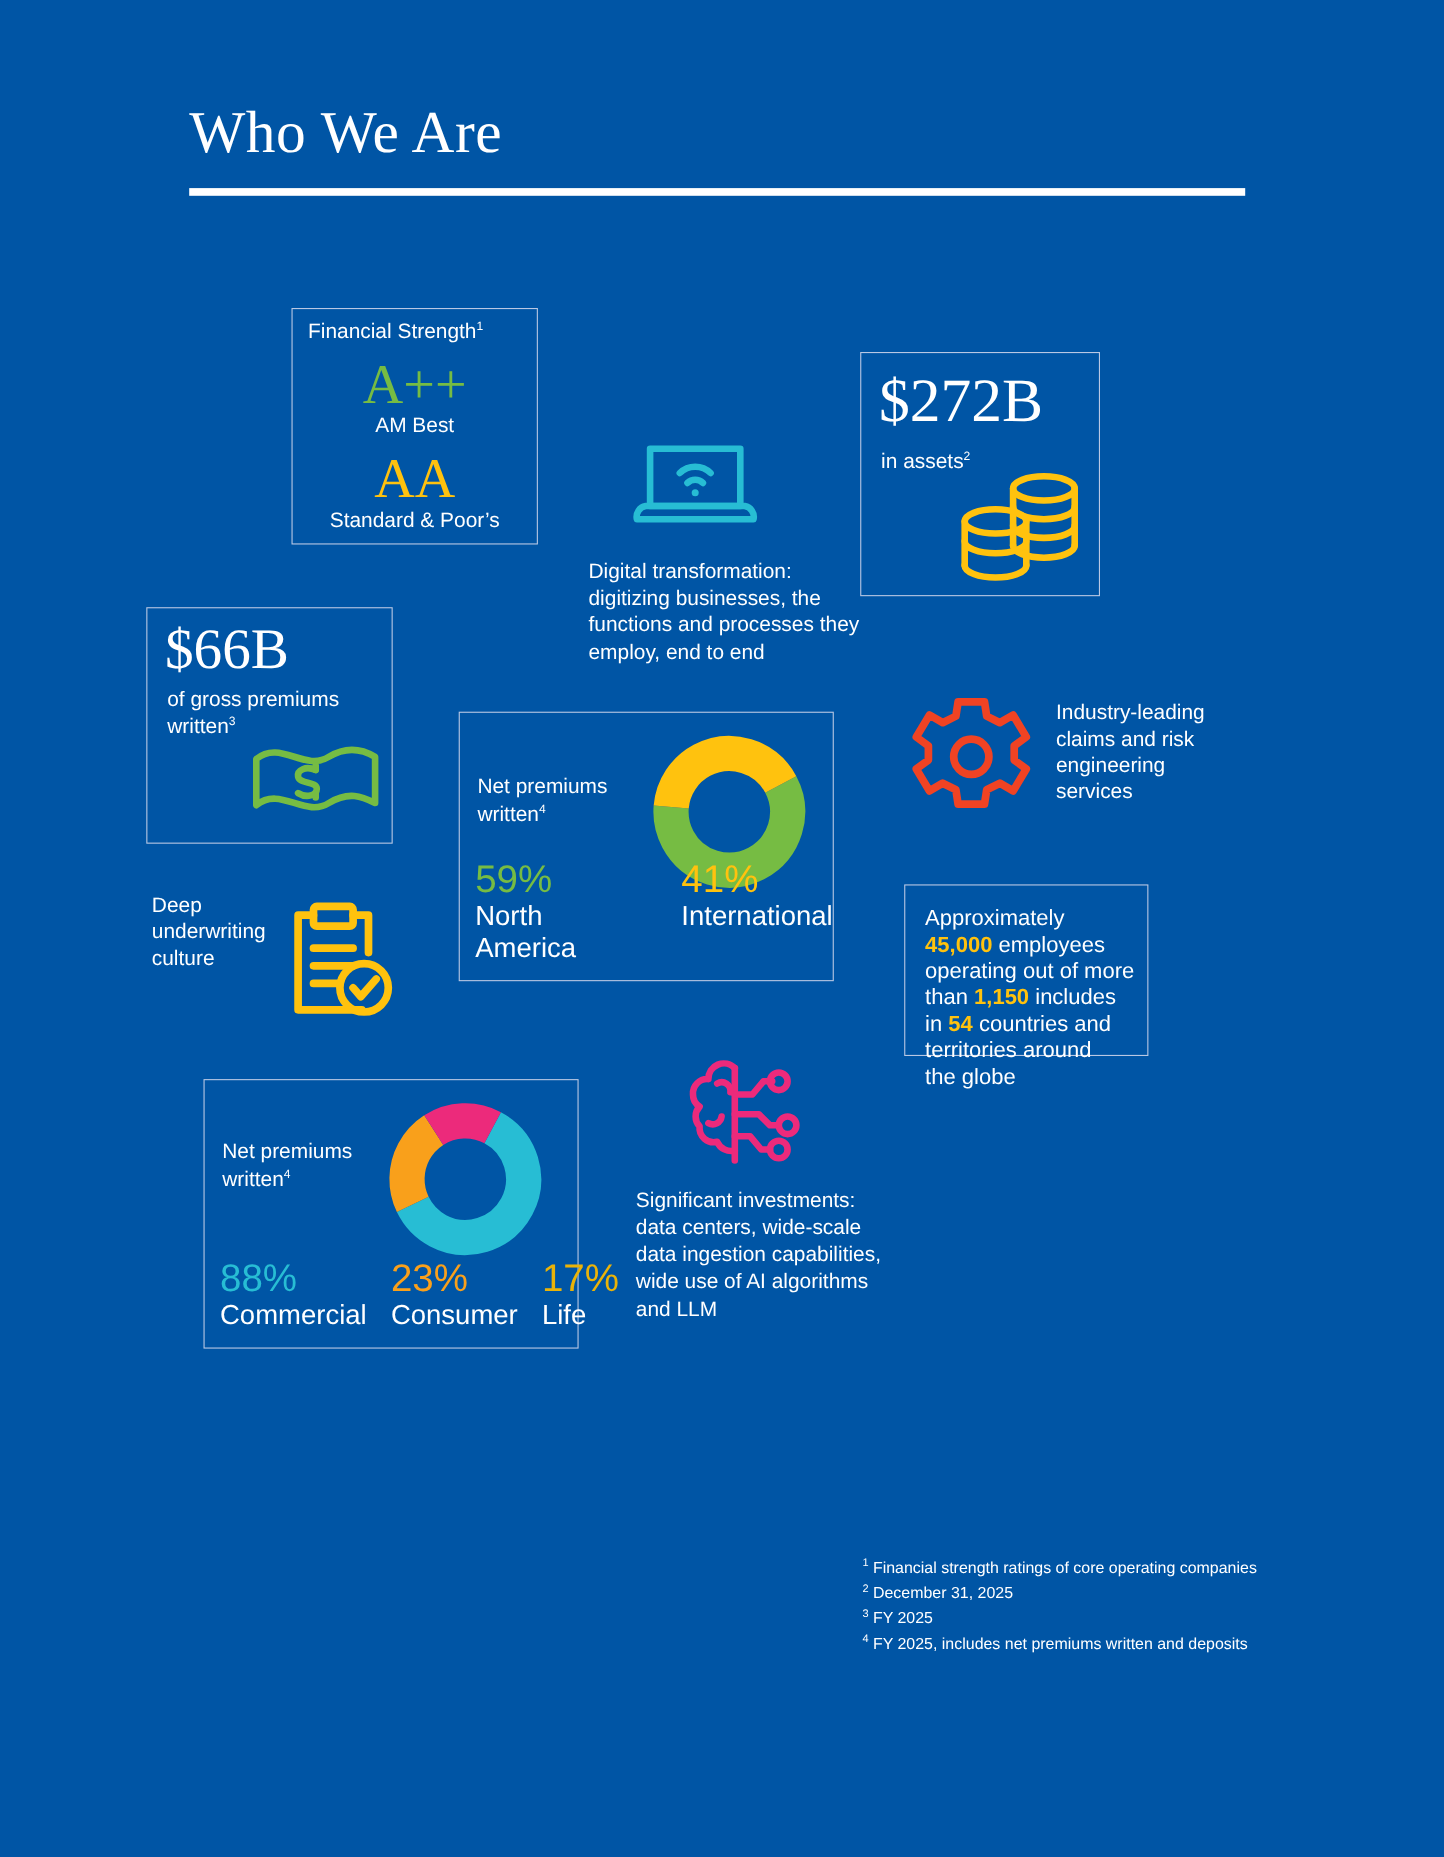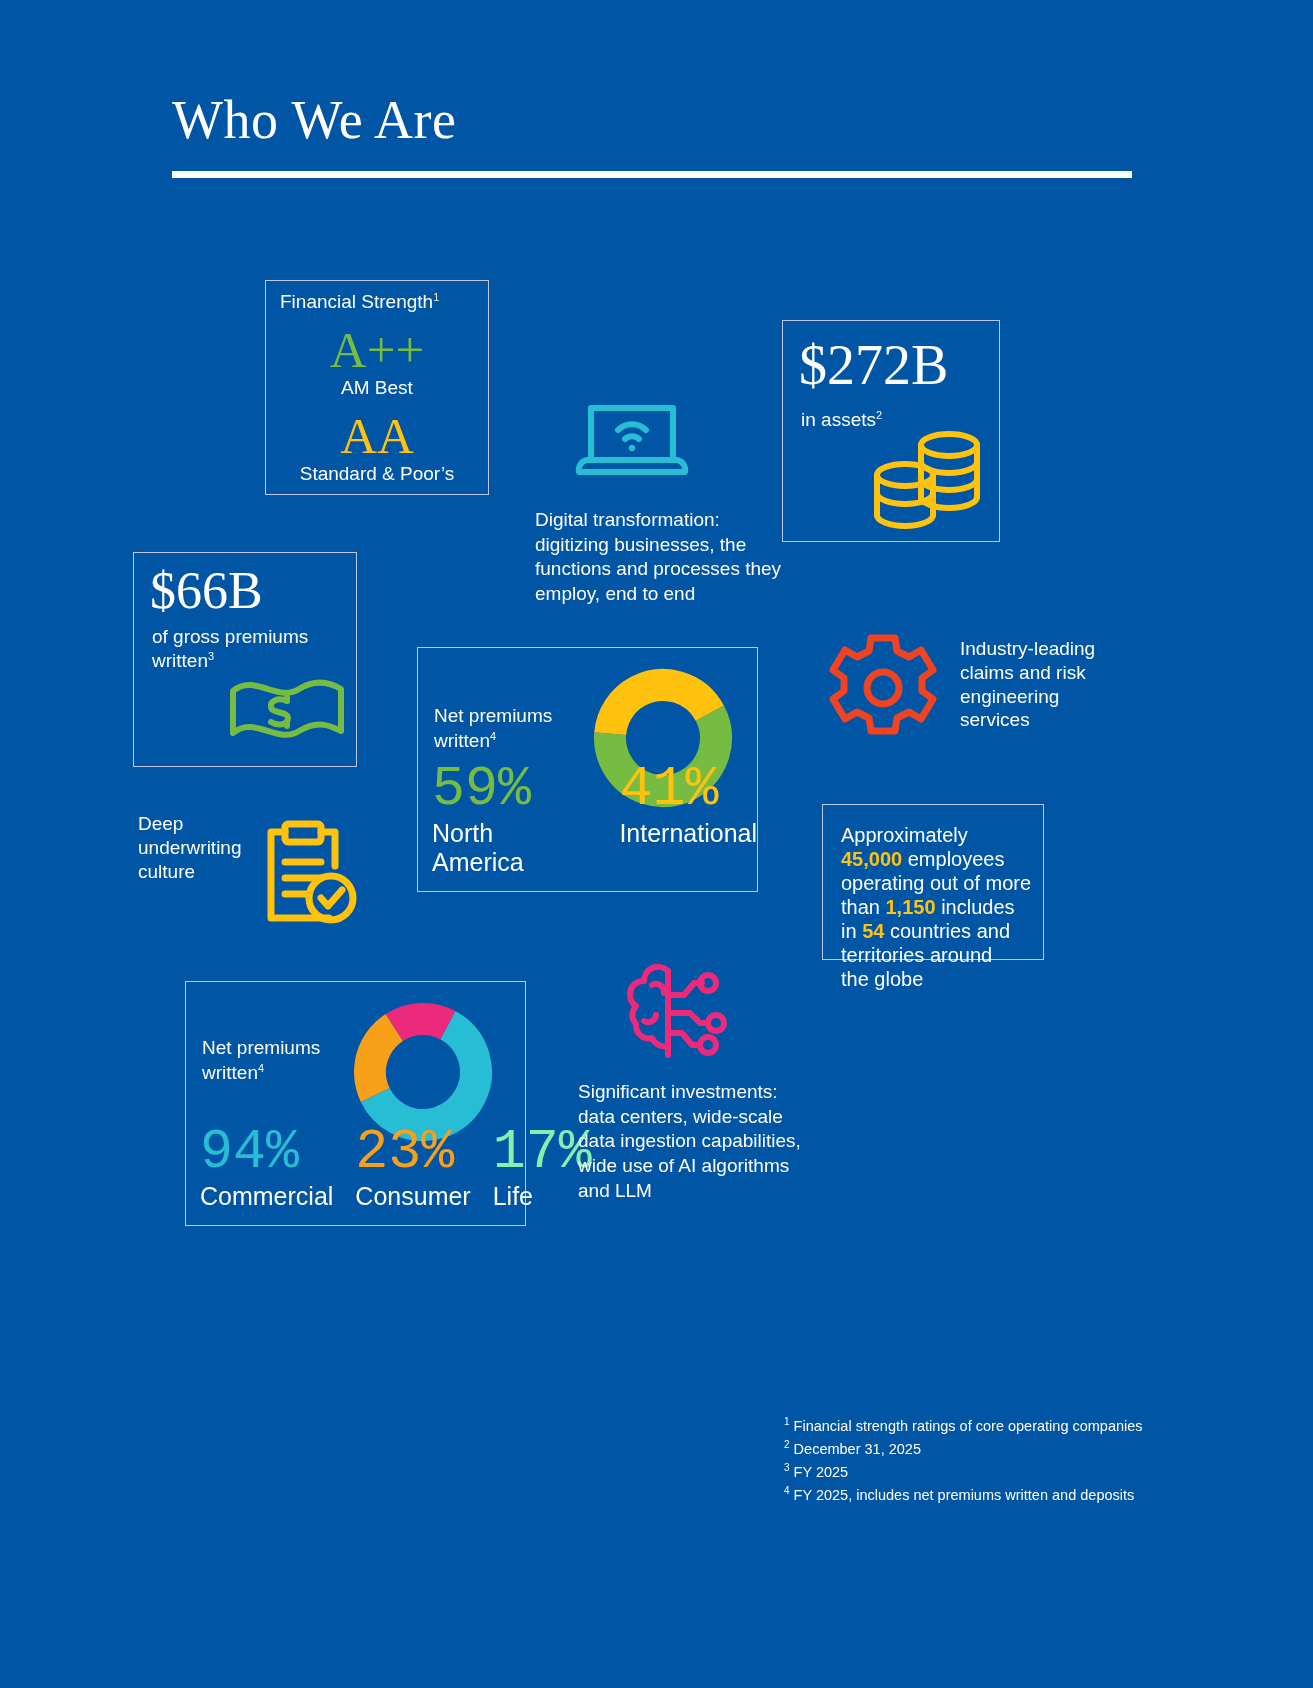--- a/index.html
+++ b/index.html
@@ -58,21 +58,21 @@
 
   
   #laptop-icon { position:absolute; left:573px; top:392px; }
   #digital-text { position:absolute; left:535px; top:508px; width:250px; font-size:19px; line-height:1.3; }
 
   
   #npw1-box { left:417px; top:647px; width:341px; height:245px; }
   #npw1-label { position:absolute; left:16px; top:56px; font-size:19px; line-height:1.3; }
   #npw1-donut { position:absolute; right:18px; top:14px; }
   #npw1-stats { position:absolute; left:14px; bottom:14px; display:flex; gap:32px; }
-  .stat-num { font-family:Liberation Mono, monospace; font-size:55px; line-height:1.05; }
+  .stat-num { font-family:Liberation Sans, sans-serif; font-size:35px; line-height:1.05; }
   .stat-lab { font-size:25px; }
 
   
   #gear-icon { position:absolute; left:823px; top:630px; }
   #industry-text { position:absolute; left:960px; top:637px; width:150px; font-size:19px; line-height:1.25; }
 
   
   #clip-icon { position:absolute; left:255px; top:818px; }
   #deep-text { position:absolute; left:138px; top:812px; width:120px; font-size:19px; line-height:1.25; }
 
@@ -245,29 +245,29 @@
     <svg width="152" height="152" viewBox="0 0 152 152" id="donut2-svg">
       <g transform="translate(76,76)">
         <circle r="53" fill="none" stroke-width="32" id="d2-s0" stroke="#27bdd4" stroke-dasharray="199.80529276831084 133.20352851220724" stroke-dashoffset="0" transform="rotate(-62)"></circle>
         <circle r="53" fill="none" stroke-width="32" id="d2-s1" stroke="#f9a01b" stroke-dasharray="76.59202889451916 256.4167923859989" stroke-dashoffset="-199.80529276831084" transform="rotate(-62)"></circle>
         <circle r="53" fill="none" stroke-width="32" id="d2-s2" stroke="#ec2a7b" stroke-dasharray="56.611499617688075 276.39732166283" stroke-dashoffset="-276.39732166283" transform="rotate(-62)"></circle>
       </g>
     </svg>
   </div>
   <div id="npw2-stats">
     <div>
-      <div class="stat-num" id="d2-v0" style="color: rgb(39, 189, 212);">94%</div>
+      <div class="stat-num" id="d2-v0" style="color: rgb(39, 189, 212);">88%</div>
       <div class="stat-lab">Commercial</div>
     </div>
     <div>
       <div class="stat-num" id="d2-v1" style="color: rgb(249, 160, 27);">23%</div>
       <div class="stat-lab">Consumer</div>
     </div>
     <div>
-      <div class="stat-num" id="d2-v2" style="color: #86efac;">17%</div>
+      <div class="stat-num" id="d2-v2" style="color: #eab308;">17%</div>
       <div class="stat-lab">Life</div>
     </div>
   </div>
 </div>
 
 <div id="brain-icon">
   <svg width="124" height="116" viewBox="0 0 124 116">
     <g fill="none" stroke="#ec2a7b" stroke-width="6" stroke-linecap="round" stroke-linejoin="round">
       <path d="M58 16 a14 14 0 0 0 -24 10 a13 13 0 0 0 -14 14 a13 13 0 0 0 6 11 a13 13 0 0 0 0 18 a13 13 0 0 0 16 14 a14 14 0 0 0 16 8"></path>
       <path d="M58 16 v84"></path>

